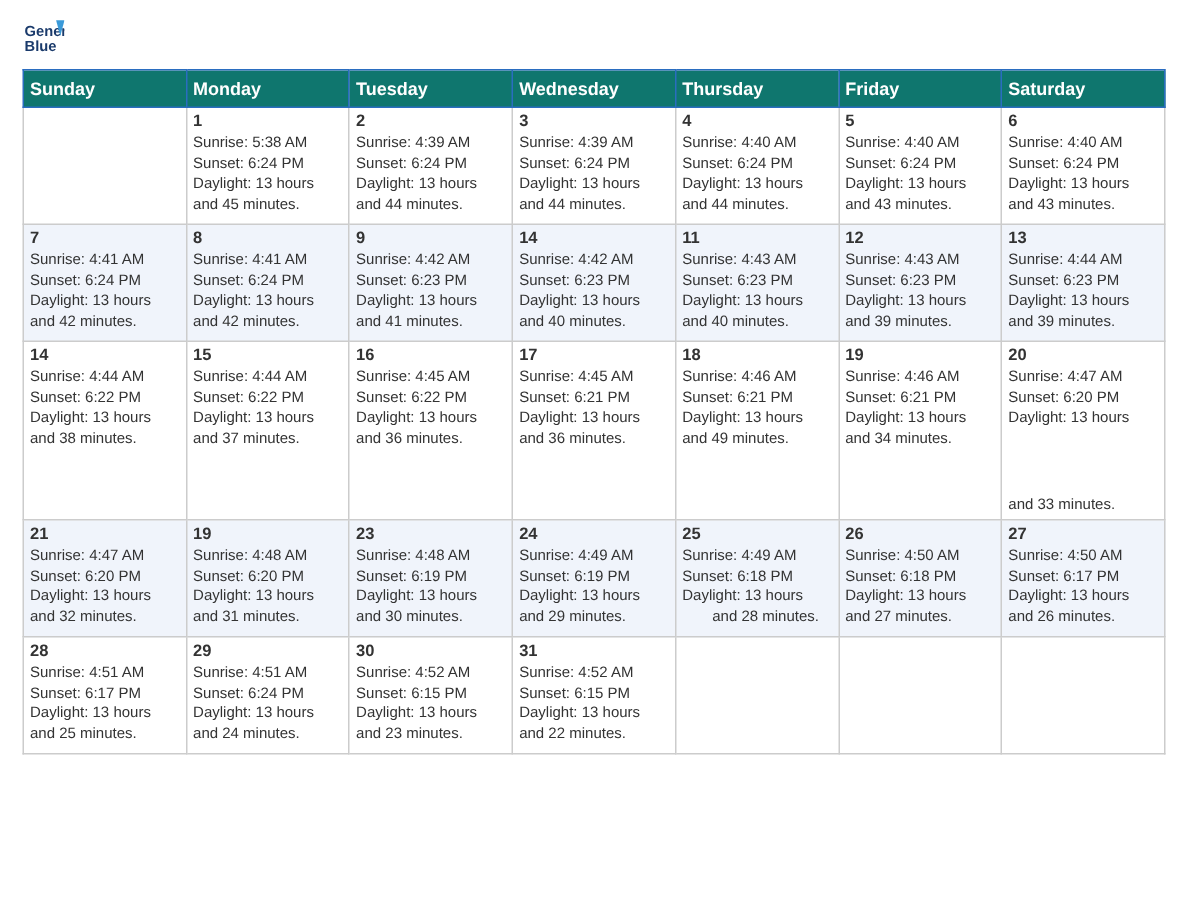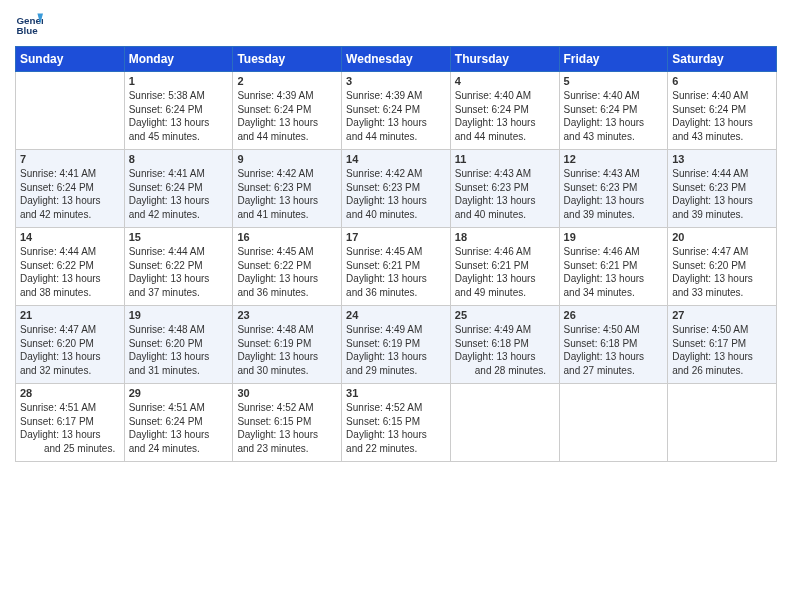--- a/index.html
+++ b/index.html
@@ -43,21 +43,21 @@
     .location {
       font-size: 15px;
       color: #444;
     }
     table {
       width: 100%;
       border-collapse: collapse;
       table-layout: fixed;
     }
     thead tr th {
-      background-color: #1d4ed8;
+      background-color: #0f766e;
       color: #fff;
       font-size: 12px;
       font-weight: bold;
       padding: 5px 4px;
       text-align: left;
       border: 1px solid #2a6dc0;
     }
     tbody tr td {
       border: 1px solid #ccc;
       vertical-align: top;
@@ -252,21 +252,21 @@
             <div style="font-size: 10px; line-height: 1.35;">Sunrise: 4:46 AM</div>
             <div style="font-size: 10px; line-height: 1.35;">Sunset: 6:21 PM</div>
             <div style="font-size: 10px; line-height: 1.35;">Daylight: 13 hours</div>
             <div style="font-size: 10px; line-height: 1.35;">and 34 minutes.</div>
           </td>
           <td>
             <span class="day-number">20</span>
             <div style="font-size: 10px; line-height: 1.35;">Sunrise: 4:47 AM</div>
             <div style="font-size: 10px; line-height: 1.35;">Sunset: 6:20 PM</div>
             <div style="font-size: 10px; line-height: 1.35;">Daylight: 13 hours</div>
-            <div style="font-size: 10px; line-height: 1.35;">and 33 minutes.</div>
+            <div style="font-size: 10px; line-height: 1.35; margin-top: 44px;">and 33 minutes.</div>
           </td>
         </tr>
         <tr>
           <td>
             <span class="day-number">21</span>
             <div style="font-size: 10px; line-height: 1.35;">Sunrise: 4:47 AM</div>
             <div style="font-size: 10px; line-height: 1.35;">Sunset: 6:20 PM</div>
             <div style="font-size: 10px; line-height: 1.35;">Daylight: 13 hours</div>
             <div style="font-size: 10px; line-height: 1.35;">and 32 minutes.</div>
           </td>
@@ -312,21 +312,21 @@
             <div style="font-size: 10px; line-height: 1.35;">Daylight: 13 hours</div>
             <div style="font-size: 10px; line-height: 1.35;">and 26 minutes.</div>
           </td>
         </tr>
         <tr>
           <td>
             <span class="day-number">28</span>
             <div style="font-size: 10px; line-height: 1.35;">Sunrise: 4:51 AM</div>
             <div style="font-size: 10px; line-height: 1.35;">Sunset: 6:17 PM</div>
             <div style="font-size: 10px; line-height: 1.35;">Daylight: 13 hours</div>
-            <div style="font-size: 10px; line-height: 1.35; margin-left: 24px;">and 25 minutes.</div>
+            <div style="font-size: 10px; line-height: 1.35;">and 25 minutes.</div>
           </td>
           <td>
             <span class="day-number">29</span>
             <div style="font-size: 10px; line-height: 1.35;">Sunrise: 4:51 AM</div>
             <div style="font-size: 10px; line-height: 1.35;">Sunset: 6:24 PM</div>
             <div style="font-size: 10px; line-height: 1.35;">Daylight: 13 hours</div>
             <div style="font-size: 10px; line-height: 1.35;">and 24 minutes.</div>
           </td>
           <td>
             <span class="day-number">30</span>

